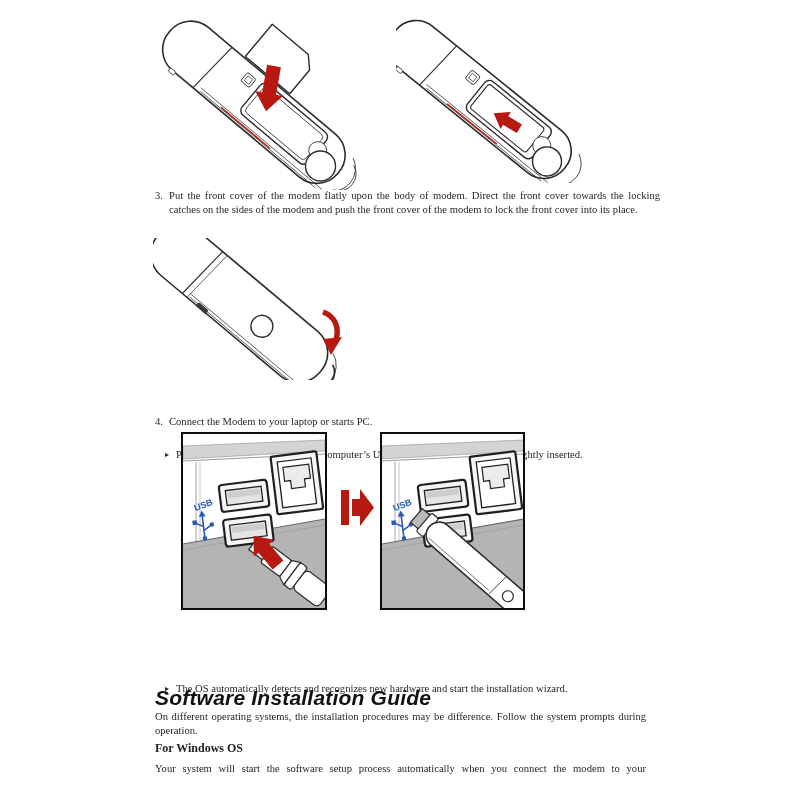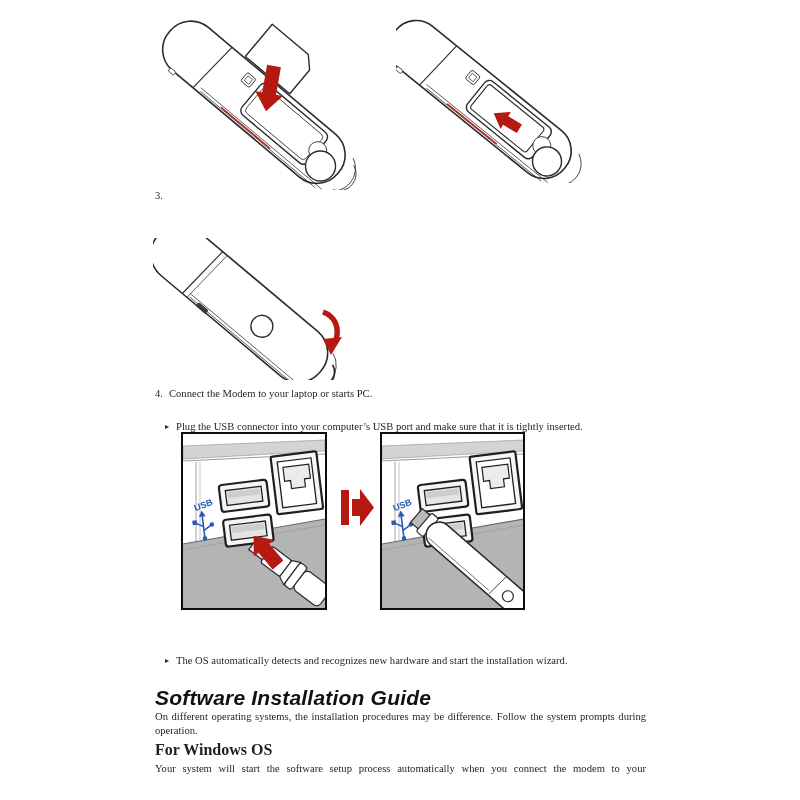--- a/index.html
+++ b/index.html
@@ -21,21 +21,21 @@
   .step .marker{position:absolute;left:0;top:0;}
   .bullet{padding-left:11px;position:relative;}
   .bullet .bmark{
     position:absolute;left:0;top:1px;font-size:8px;line-height:12px;
     font-family:"DejaVu Sans",sans-serif;color:var(--ink);
   }
   .section-heading{
     font-family:"Liberation Sans",sans-serif;font-weight:bold;font-style:italic;
     font-size:21px;letter-spacing:.2px;color:#111;
   }
-  .subheading{font-weight:bold;font-size:16px;color:var(--ink);}
+  .subheading{font-weight:bold;font-size:12px;color:var(--ink);}
   .imgbox{border:2px solid #0d0d0d;background:#fff;box-sizing:border-box;}
   svg{display:block;}
 </style>
 </head>
 <body>
 
 <div class="page">
 
   <svg width="0" height="0" style="position:absolute" aria-hidden="true">
     <defs>
@@ -134,20 +134,21 @@
         <path d="M196,-20 a22,22 0 0 1 0,40" fill="none" stroke-width="0.8"></path>
         <g transform="translate(134,-2) rotate(172)">
           <polygon points="0,-5 16,-5 16,-10 30,0 16,10 16,5 0,5" fill="#b5190f" stroke="none"></polygon>
         </g>
       </g>
     </svg>
   </div>
 
   <div class="abs bodytext step just" style="left:155px;top:189px;width:491px;">
     <span class="marker">3.</span>
+    <span>Put the front cover of the modem flatly upon the body of modem. Direct the front cover towards the locking catches on the sides of the modem and push the front cover of the modem to lock the front cover into its place.</span>
   </div>
 
   <div class="abs" style="left:153px;top:238px;">
     <svg width="215" height="142" viewBox="0 0 215 142">
       <g transform="translate(25,14) rotate(40)" fill="#ffffff" stroke="#2b2b2b">
         <rect x="-26" y="-29" width="212" height="58" rx="28" stroke-width="1.6"></rect>
         <line x1="34" y1="-29" x2="30" y2="29" stroke-width="1.1"></line>
         <line x1="40" y1="-29" x2="36" y2="29" stroke-width="0.7"></line>
         <path d="M36,24 H178" stroke-width="0.7"></path>
         <path d="M38,27 H172" stroke-width="0.7"></path>

